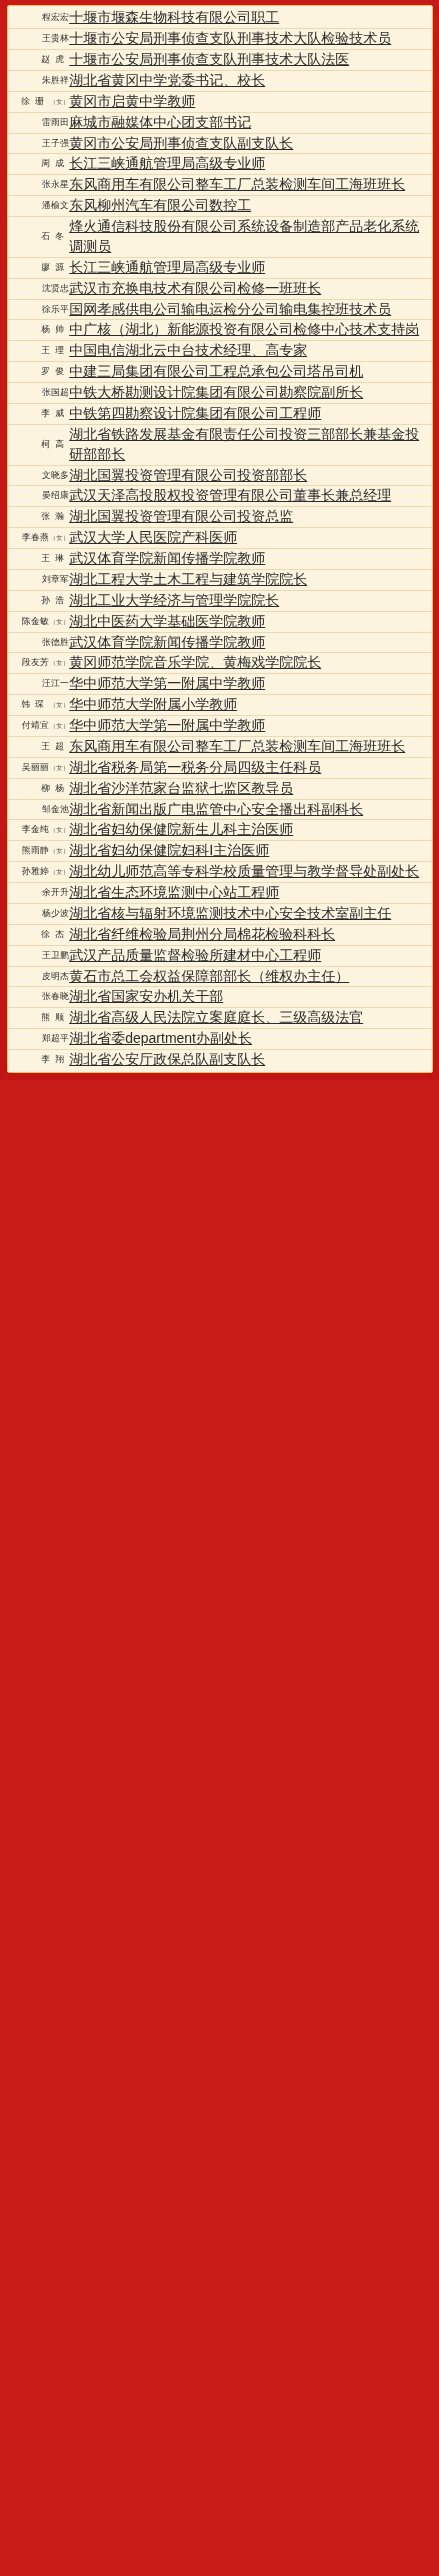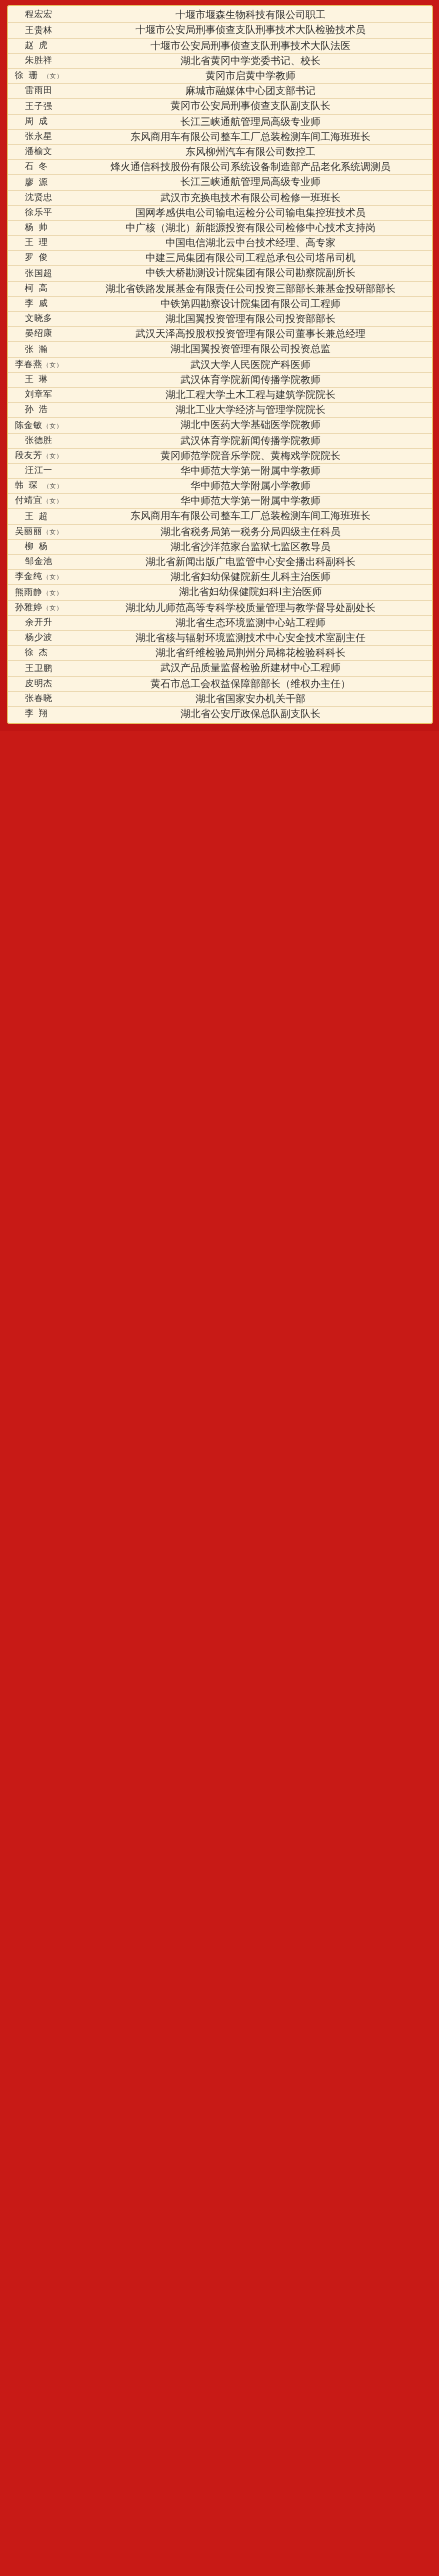--- a/index.html
+++ b/index.html
@@ -32,21 +32,21 @@
   }
   table.people td {
     vertical-align: middle;
     padding: 0;
   }
   tr.person-row {
     height: auto;
   }
   .name-cell {
     width: 61px;
-    text-align: center;
+    text-align: right;
     padding: 3.6px 3.1px 3.6px 7.2px;
     box-sizing: border-box;
     font-size: 8.8px;
     color: #2b2b2b;
     line-height: 1.35;
     white-space: nowrap;
     margin-left: 24px;
   }
   .name-inner {
     display: inline-block;
@@ -60,24 +60,25 @@
   .name-gap3 .name-text {
     letter-spacing: 0.3px;
   }
   .gender-mark {
     font-size: 6.2px;
     color: #444;
     margin-left: 0.5px;
   }
   .title-cell {
     padding: 3.6px 6.2px 3.6px 2.1px;
-    font-size: 10px;
+    font-size: 14px;
     color: #2b2b2b;
     line-height: 1.42;
-    text-align: center;
+    text-align: left;
+    text-decoration: underline;
   }
   tr.person-row + tr.person-row .name-cell,
   tr.person-row + tr.person-row .title-cell {
     border-top: 0.5px solid #ecd9b2;
   }
 </style>
 </head>
 <body>
 
 <div class="page">
@@ -150,28 +151,28 @@
           </tr>
           <tr class="person-row">
             <td class="name-cell"><span class="name-inner name-gap2"><span class="name-text">罗俊</span></span></td>
             <td class="title-cell">中建三局集团有限公司工程总承包公司塔吊司机</td>
           </tr>
           <tr class="person-row">
             <td class="name-cell"><span class="name-inner name-gap3"><span class="name-text">张国超</span></span></td>
             <td class="title-cell">中铁大桥勘测设计院集团有限公司勘察院副所长</td>
           </tr>
           <tr class="person-row">
+            <td class="name-cell"><span class="name-inner name-gap2"><span class="name-text">李威</span></span></td>
+            <td class="title-cell">中铁第四勘察设计院集团有限公司工程师</td>
+          </tr>
+          <tr class="person-row">
             <td class="name-cell"><span class="name-inner name-gap2"><span class="name-text">柯高</span></span></td>
             <td class="title-cell">湖北省铁路发展基金有限责任公司投资三部部长兼基金投研部部长</td>
           </tr>
           <tr class="person-row">
-            <td class="name-cell"><span class="name-inner name-gap2"><span class="name-text">李威</span></span></td>
-            <td class="title-cell">中铁第四勘察设计院集团有限公司工程师</td>
-          </tr>
-          <tr class="person-row">
             <td class="name-cell"><span class="name-inner name-gap3"><span class="name-text">文晓多</span></span></td>
             <td class="title-cell">湖北国翼投资管理有限公司投资部部长</td>
           </tr>
           <tr class="person-row">
             <td class="name-cell"><span class="name-inner name-gap3"><span class="name-text">晏绍康</span></span></td>
             <td class="title-cell">武汉天泽高投股权投资管理有限公司董事长兼总经理</td>
           </tr>
           <tr class="person-row">
             <td class="name-cell"><span class="name-inner name-gap2"><span class="name-text">张瀚</span></span></td>
             <td class="title-cell">湖北国翼投资管理有限公司投资总监</td>
@@ -260,20 +261,28 @@
             <td class="name-cell"><span class="name-inner name-gap3"><span class="name-text">王卫鹏</span></span></td>
             <td class="title-cell">武汉产品质量监督检验所建材中心工程师</td>
           </tr>
           <tr class="person-row">
             <td class="name-cell"><span class="name-inner name-gap3"><span class="name-text">皮明杰</span></span></td>
             <td class="title-cell">黄石市总工会权益保障部部长（维权办主任）</td>
           </tr>
           <tr class="person-row">
             <td class="name-cell"><span class="name-inner name-gap3"><span class="name-text">张春晓</span></span></td>
             <td class="title-cell">湖北省国家安办机关干部</td>
+          </tr>
+          <tr class="person-row">
+            <td class="name-cell"><span class="name-inner name-gap2"><span class="name-text">熊顺</span></span></td>
+            <td class="title-cell">湖北省高级人民法院立案庭庭长、三级高级法官</td>
+          </tr>
+          <tr class="person-row">
+            <td class="name-cell"><span class="name-inner name-gap3"><span class="name-text">郑超平</span></span></td>
+            <td class="title-cell">湖北省委department办副处长</td>
           </tr>
           <tr class="person-row">
             <td class="name-cell"><span class="name-inner name-gap2"><span class="name-text">李翔</span></span></td>
             <td class="title-cell">湖北省公安厅政保总队副支队长</td>
           </tr>
         </tbody>
     </table>
   </div>
 </div>
 

